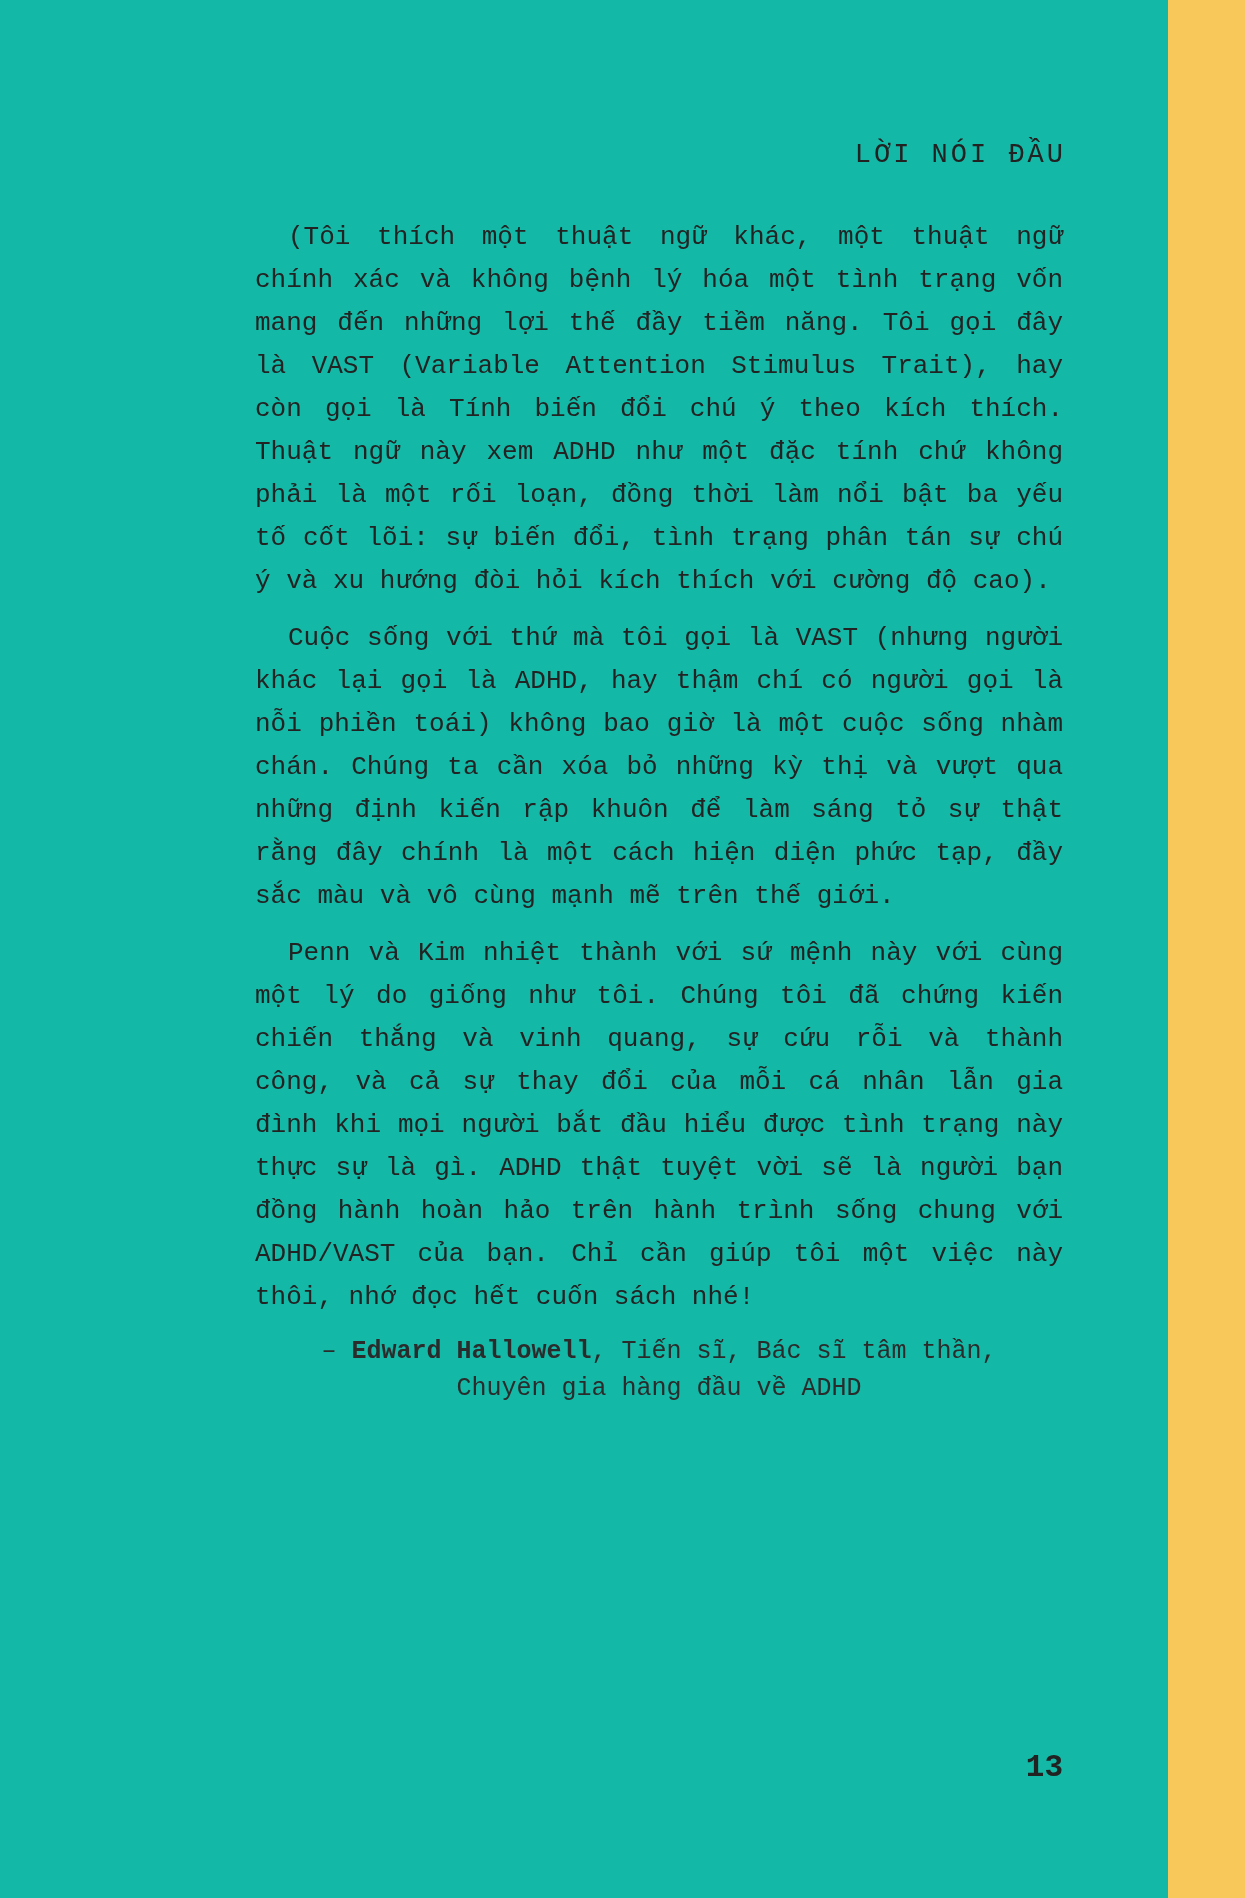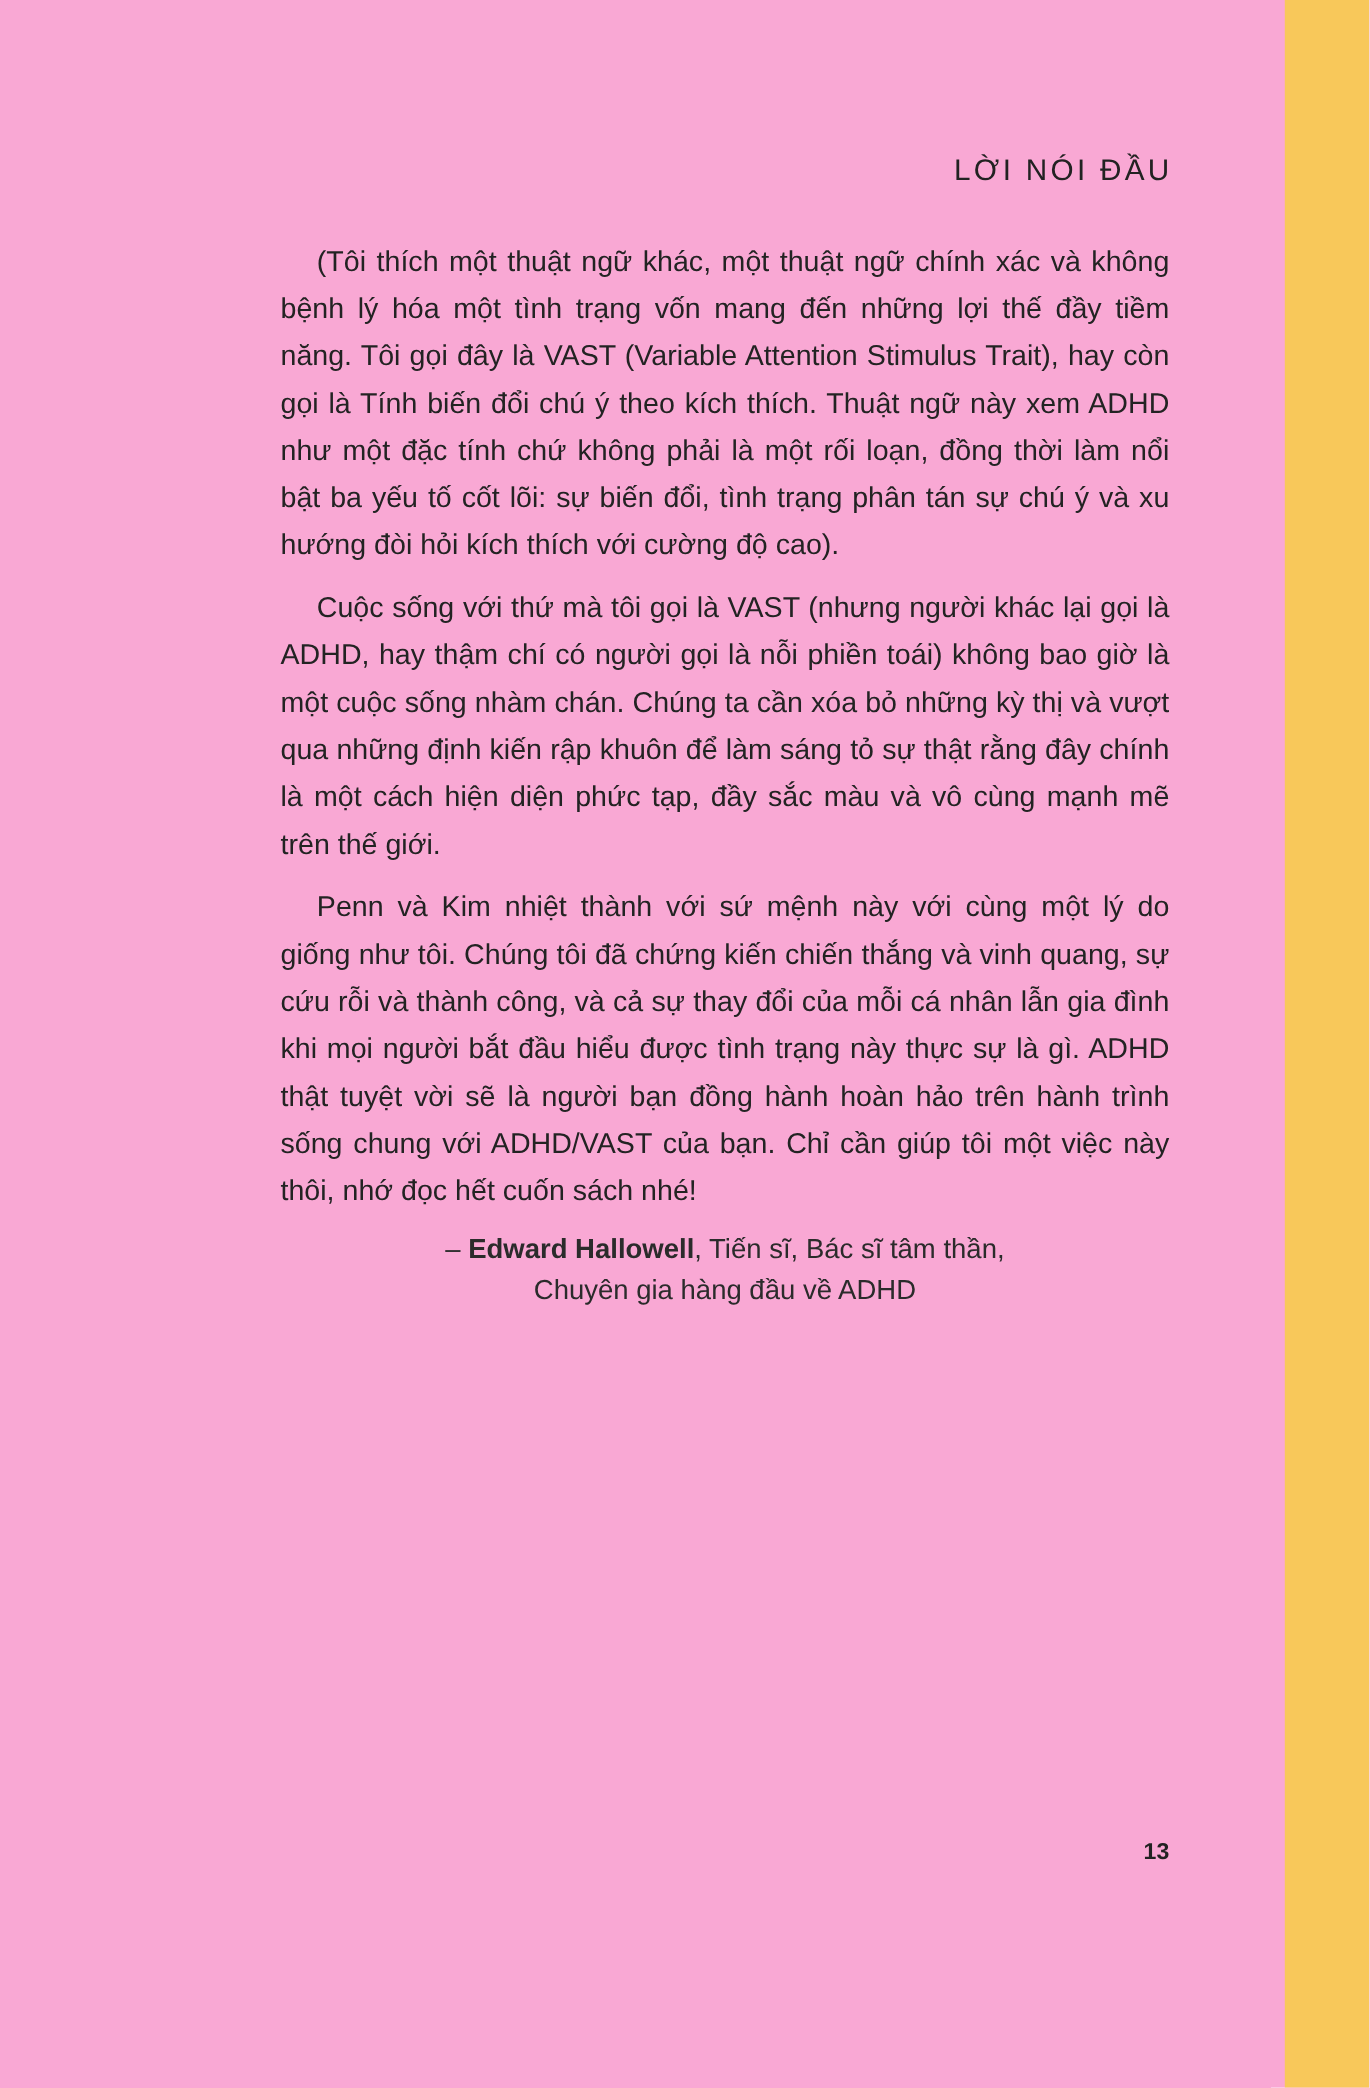--- a/index.html
+++ b/index.html
@@ -4,23 +4,23 @@
 <style>
   html, body {
     margin: 0;
     padding: 0;
     background: #ffffff;
   }
   .page {
     position: relative;
     width: 1245px;
     height: 1898px;
-    background: #f9a8d4;
+    background: #14b8a6;
     overflow: hidden;
-    font-family: Liberation Sans, sans-serif;
+    font-family: Liberation Mono, monospace;
     color: #222222;
   }
   .accent-stripe {
     position: absolute;
     top: 0;
     right: 0;
     width: 77px;
     height: 100%;
     background: #F8C85A;
   }
@@ -54,23 +54,23 @@
     text-align: center;
     font-size: 25px;
     line-height: 37px;
     color: #2b2b2b;
   }
   .attr-author {
     font-weight: bold;
   }
   .page-number {
     position: absolute;
-    top: 1672px;
+    top: 1750px;
     right: 182px;
-    font-size: 21px;
+    font-size: 31px;
     font-weight: 600;
     color: #222222;
   }
 </style>
 </head>
 <body>
 
 <div class="page">
   <div class="accent-stripe" style="background-color: rgb(248, 200, 90);"></div>
 

